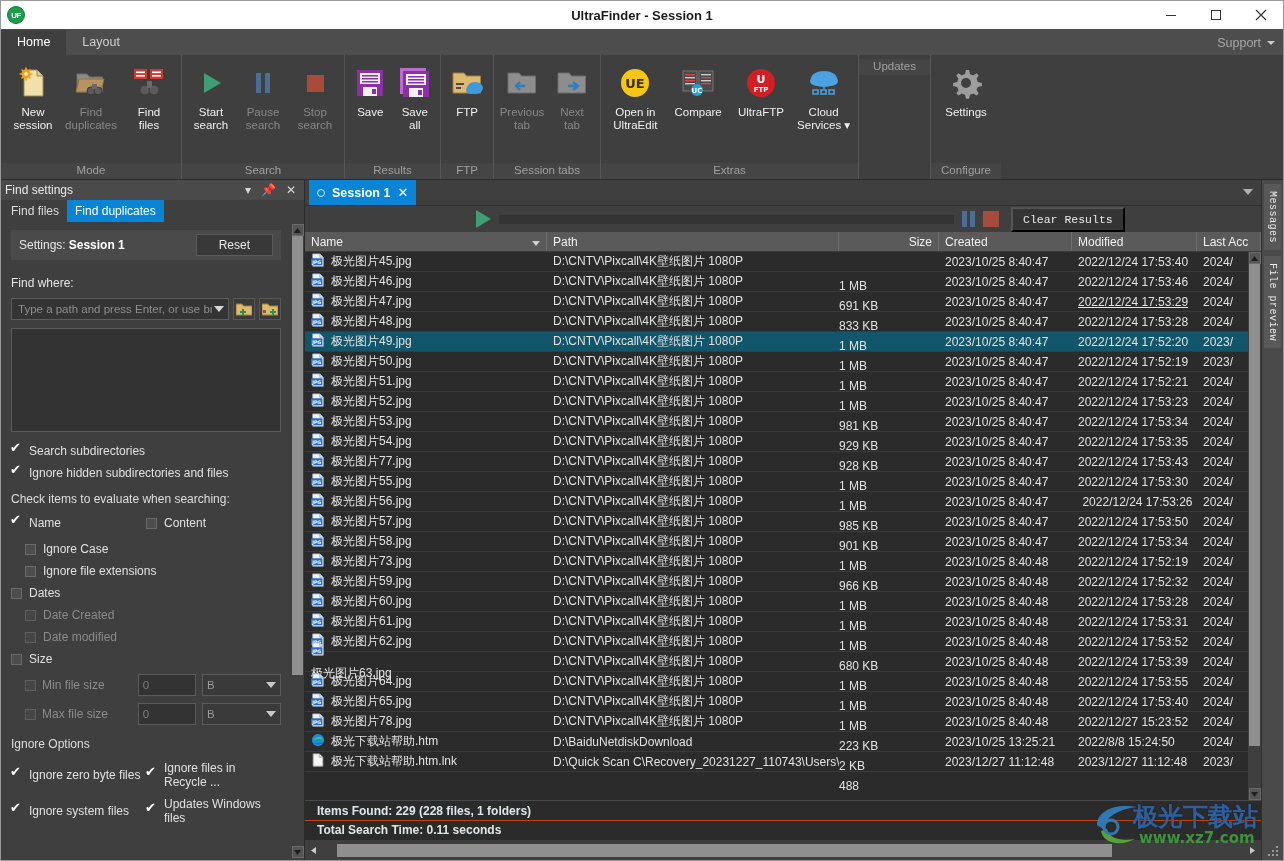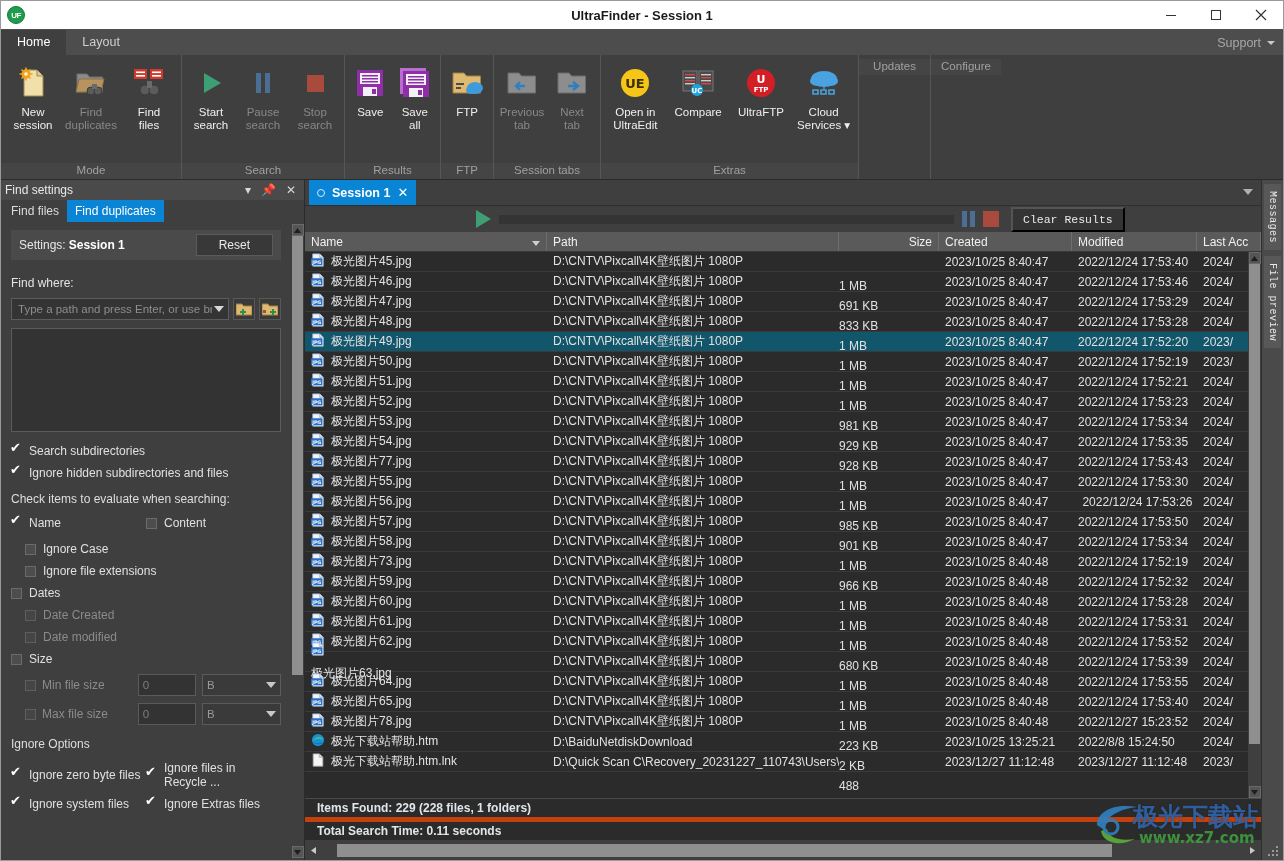--- a/index.html
+++ b/index.html
@@ -148,21 +148,21 @@
   .c-size { padding-right:6px;margin-top:48px; }
   .ficon { width:14px; height:14px; flex:0 0 14px; }
 
   .vsb { width:13px; flex:0 0 13px; background:#3f3f3f; display:flex; flex-direction:column;
          align-items:center; }
   .vsb .sb-track { flex:1; width:11px; }
 
   .statusbox { flex:0 0 40px; background:#2b2b2b; border-top:1px solid #4a4a4a;
                display:flex; flex-direction:column; justify-content:center; }
   .statusline { font-size:12px; font-weight:bold; color:#dfe6ea; padding:2px 0 2px 12px; }
-  .statusline.sep { border-top:5px solid #c2410c; }
+  .statusline.sep { border-top:1px solid #c2410c; }
 
   .hsb-row { height:20px; flex:0 0 20px; background:#3f3f3f; display:flex; align-items:center;
              padding:0 2px; gap:2px; }
   .hsb-arrow { width:13px; height:13px; background:#3f3f3f; display:flex; align-items:center;
                justify-content:center; }
   .hsb-track { flex:1; height:13px; background:#3f3f3f; position:relative; }
   .hsb-thumb { position:absolute; left:15px; top:0; width:775px; height:13px; background:#8f8f8f; }
 
   
   .vdock { width:22px; flex:0 0 22px; background:#4a4a4a; display:flex; flex-direction:column;
@@ -425,20 +425,31 @@
         </div>
       </div>
       <div class="gtitle">Extras</div>
     </div>
 
     <div class="rgroup" style="width:72px">
       <div class="gtitle">Updates</div>
     </div>
 
     <div class="rgroup" style="width:70px">
+      <div class="ritems">
+        <div class="ritem wide">
+          <div class="ricon">
+            <svg width="34" height="34" viewBox="0 0 34 34">
+              <path d="M17 4 l3 0 l1 4 l3.2 1.4 l3.3-2.2 l2.2 2.2 l-2.2 3.3 l1.4 3.2 l4 1 l0 3 l-4 1 l-1.4 3.2 l2.2 3.3 l-2.2 2.2 l-3.3-2.2 l-3.2 1.4 l-1 4 l-3 0 l-1-4 l-3.2-1.4 l-3.3 2.2 l-2.2-2.2 l2.2-3.3 l-1.4-3.2 l-4-1 l0-3 l4-1 l1.4-3.2 l-2.2-3.3 l2.2-2.2 l3.3 2.2 l3.2-1.4 z" fill="#9d9d9d"></path>
+              <circle cx="17" cy="17" r="5" fill="#3f3f3f"></circle>
+            </svg>
+          </div>
+          <div class="lbl">Settings</div>
+        </div>
+      </div>
       <div class="gtitle">Configure</div>
     </div>
 
   </div>
 
   <div class="body">
 
     <div class="leftpanel">
       <div class="panel-hdr">
         <span class="ttl">Find settings</span>
@@ -576,21 +587,21 @@
               <span>Ignore files in Recycle ...</span>
             </div>
           </div>
           <div class="two-col">
             <div class="chkrow" style="margin:4px 0">
               <span class="cbx on"></span>
               <span>Ignore system files</span>
             </div>
             <div class="chkrow" style="margin:4px 0">
               <span class="cbx on"></span>
-              <span>Ignore Extras files</span>
+              <span>Updates Windows files</span>
             </div>
           </div>
 
         </div>
 
         <div class="lp-sb">
           <div class="sb-arrow">
             <svg width="7" height="5" viewBox="0 0 7 5">
                 <path d="M3.5 0 L7 5 L0 5 z" fill="#1e1e1e"></path>
               </svg>
@@ -699,21 +710,21 @@
                     <path d="M2 1 h8 l4 4 v10 h-12 z" fill="#f2f6fb" stroke="#9fb4c8"></path>
                     <path d="M10 1 v4 h4" fill="#d9e6f2" stroke="#9fb4c8"></path>
                     <rect x="0" y="6" width="13" height="8" rx="1" fill="#2b6fc4"></rect>
                     <text x="6.5" y="12.4" font-size="5.4" font-weight="bold" fill="#fff" text-anchor="middle" font-family="DejaVu Sans, sans-serif">JPG</text>
                   </svg></span>
                 <span>极光图片47.jpg</span>
               </div>
               <div class="c-path" style="width: 292px;">D:\CNTV\Pixcall\4K壁纸图片 1080P</div>
               <div class="c-size" style="width: 100px;">833 KB</div>
               <div class="c-created" style="width: 133px;">2023/10/25 8:40:47</div>
-              <div class="c-mod" style="width: 125px;">2022/12/24 17:53:29</div>
+              <div class="c-mod" style="width: 125px; text-decoration: underline;">2022/12/24 17:53:29</div>
               <div class="c-acc" style="flex: 1 1 0%;">2024/</div>
             </div>
             <div class="row">
               <div class="c-name" style="width: 242px;">
                 <span><svg class="ficon" viewBox="0 0 16 16">
                     <path d="M2 1 h8 l4 4 v10 h-12 z" fill="#f2f6fb" stroke="#9fb4c8"></path>
                     <path d="M10 1 v4 h4" fill="#d9e6f2" stroke="#9fb4c8"></path>
                     <rect x="0" y="6" width="13" height="8" rx="1" fill="#2b6fc4"></rect>
                     <text x="6.5" y="12.4" font-size="5.4" font-weight="bold" fill="#fff" text-anchor="middle" font-family="DejaVu Sans, sans-serif">JPG</text>
                   </svg></span>

